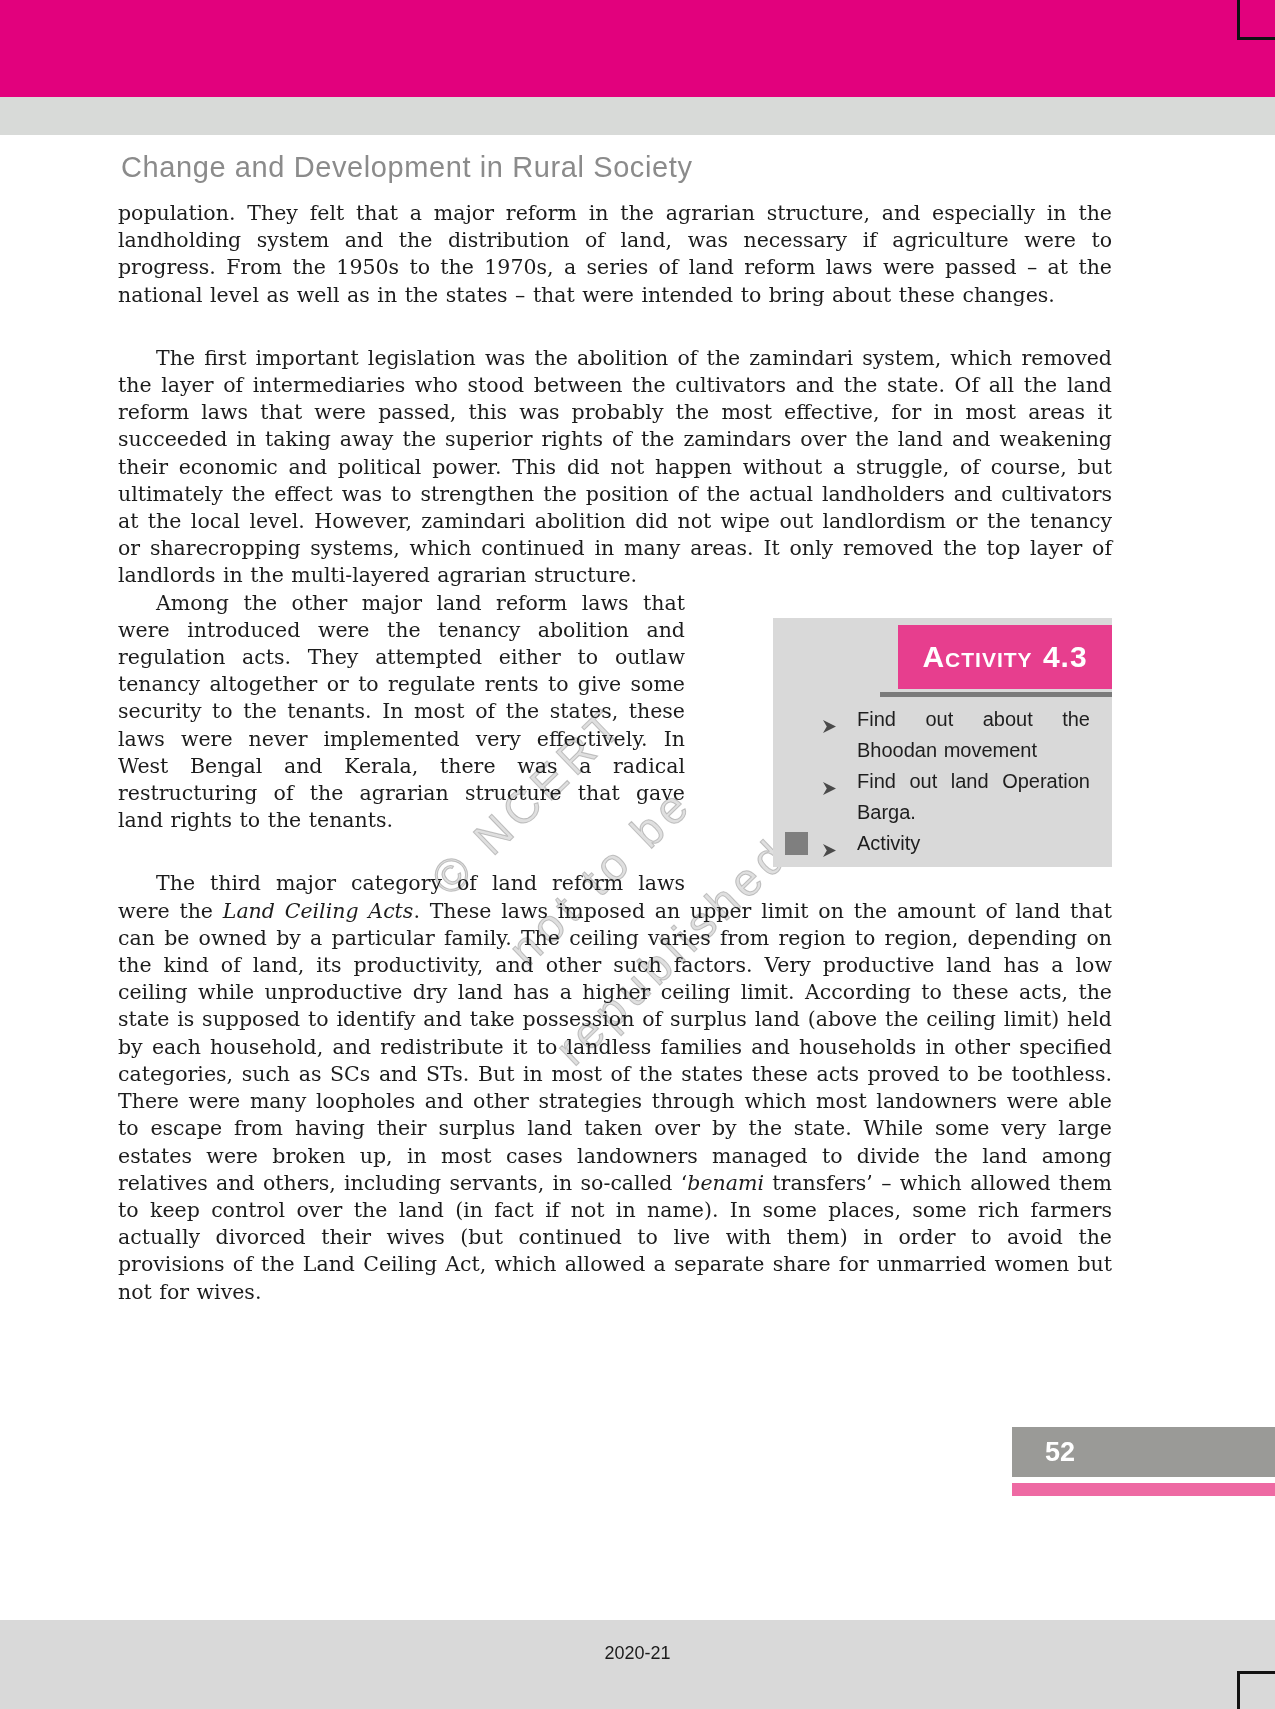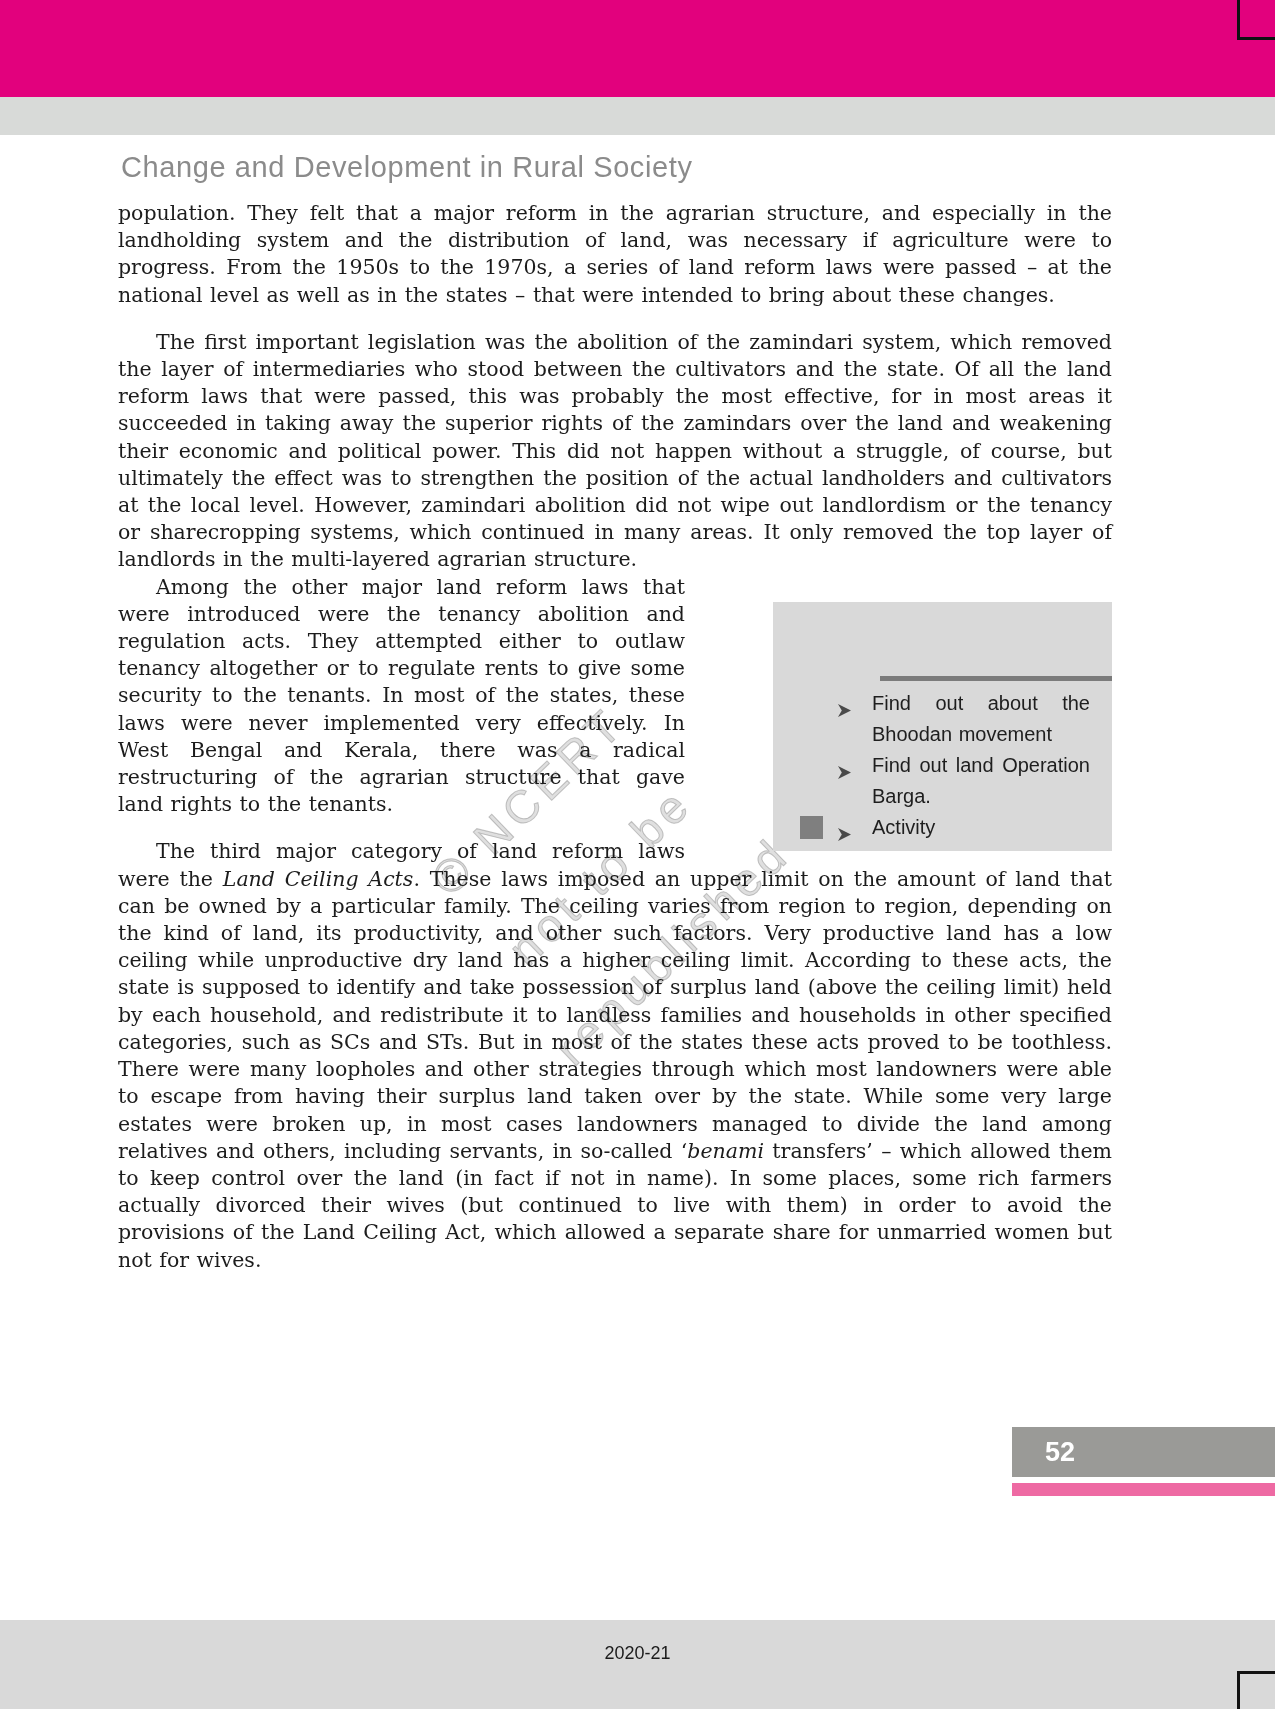--- a/index.html
+++ b/index.html
@@ -71,21 +71,21 @@
     left: 118px; top: 200px;
     width: 994px;
     font-size: 20.5px;
     line-height: 27.2px;
     color: #1c1c1c;
     text-align: justify;
     word-spacing: 1px;
     z-index: 2;
   }
   .content p { margin: 0; }
-  .content p + p { margin-top: 20px; }
+  .content p + p { margin-top: 36px; }
   .content p.indent { text-indent: 38px; }
 
   
   .activity-box {
     float: right;
     width: 339px; height: 249px;
     margin-left: 88px;
     margin-top: 28px;
     margin-bottom: 6px;
     background: #d9d9d9;
@@ -115,21 +115,20 @@
     margin: 0; padding: 0;
     list-style: none;
   }
   .activity-list li {
     position: relative;
     padding-left: 84px;
     font-size: 20px;
     line-height: 31px;
     color: #1e1e1e;
     text-align: justify;
-    margin-left: 15px;
   }
   .arrow-marker {
     position: absolute; left: 49px; top: 8px;
     width: 15px; height: 15px;
   }
   .discuss-square {
     position: absolute; left: 12px; top: 4px;
     width: 23px; height: 23px;
     background: #7f7f7f;
   }
@@ -197,20 +196,21 @@
     <span>not to be republished</span>
   </div>
 
   <div class="content">
 
     <p><span>population. They felt that a major reform in the agrarian structure, and especially in the landholding system and the distribution of land, was necessary if agriculture were to progress. From the 1950s to the 1970s, a series of land reform laws were passed – at the national level as well as in the states – that were intended to bring about these changes.</span></p>
 
     <p class="indent"><span>The first important legislation was the abolition of the zamindari system, which removed the layer of intermediaries who stood between the cultivators and the state. Of all the land reform laws that were passed, this was probably the most effective, for in most areas it succeeded in taking away the superior rights of the zamindars over the land and weakening their economic and political power. This did not happen without a struggle, of course, but ultimately the effect was to strengthen the position of the actual landholders and cultivators at the local level. However, zamindari abolition did not wipe out landlordism or the tenancy or sharecropping systems, which continued in many areas. It only removed the top layer of landlords in the multi-layered agrarian structure.</span></p>
 
     <aside class="activity-box">
+      <div class="activity-title">Activity 4.3</div>
       <div class="activity-rule"></div>
       <ul class="activity-list">
         <li>
           <span class="arrow-marker">
             <svg width="15" height="15" viewBox="0 0 15 15">
                 <path d="M1 1 L14 7.5 L1 14 L4.8 7.5 Z" fill="#4a4a4a"></path>
               </svg>
           </span>
           <span>Find out about the Bhoodan movement</span>
         </li>

